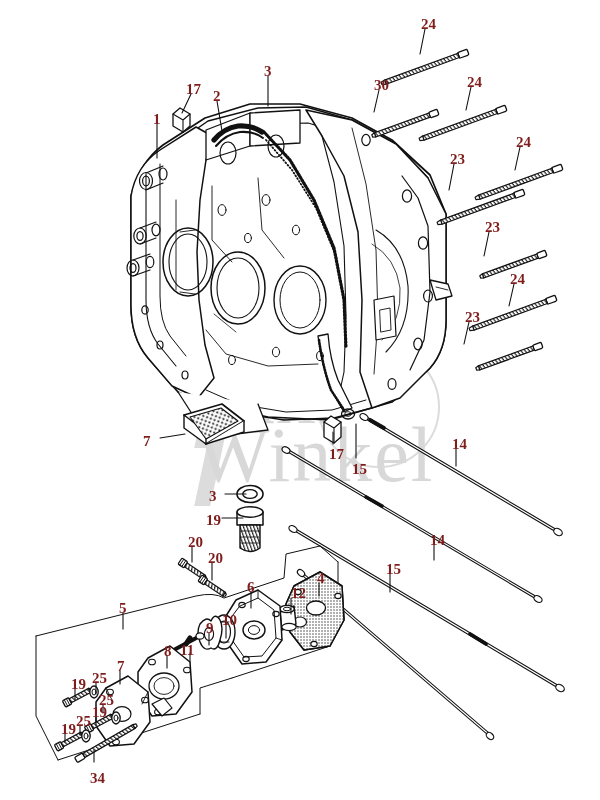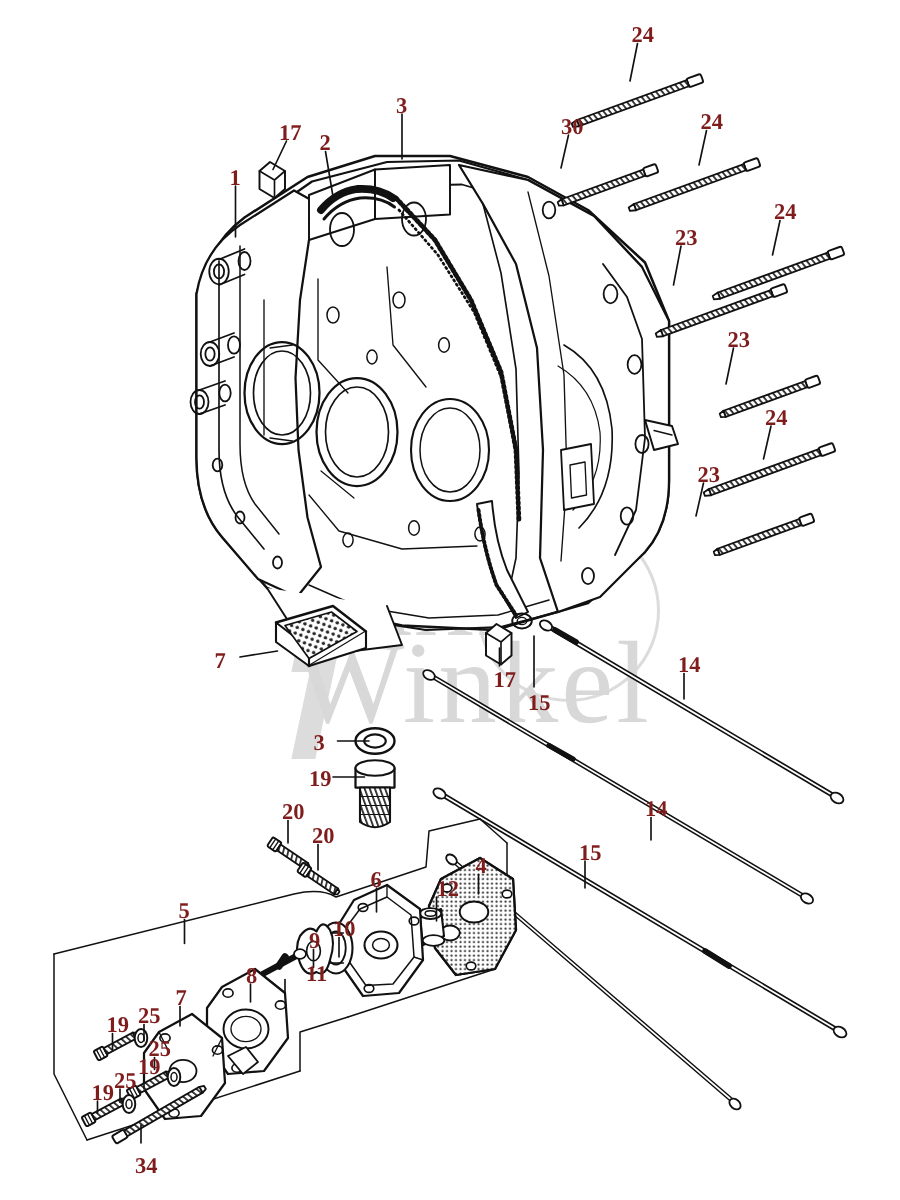--- a/index.html
+++ b/index.html
@@ -473,21 +473,21 @@
       <div class="callout" style="left: 209px; top: 489px;">3</div>
       <div class="callout" style="left: 206px; top: 513px;">19</div>
       <div class="callout" style="left: 188px; top: 535px;">20</div>
       <div class="callout" style="left: 208px; top: 551px;">20</div>
       <div class="callout" style="left: 119px; top: 601px;">5</div>
       <div class="callout" style="left: 247px; top: 580px;">6</div>
       <div class="callout" style="left: 291px; top: 586px;">12</div>
       <div class="callout" style="left: 317px; top: 571px;">4</div>
       <div class="callout" style="left: 222px; top: 613px;">10</div>
       <div class="callout" style="left: 206px; top: 621px;">9</div>
-      <div class="callout" style="left: 204px; top: 643px;">11</div>
+      <div class="callout" style="left: 180px; top: 643px;">11</div>
       <div class="callout" style="left: 164px; top: 644px;">8</div>
       <div class="callout" style="left: 117px; top: 659px;">7</div>
       <div class="callout" style="left: 92px; top: 671px;">25</div>
       <div class="callout" style="left: 71px; top: 677px;">19</div>
       <div class="callout" style="left: 99px; top: 693px;">25</div>
       <div class="callout" style="left: 92px; top: 705px;">19</div>
       <div class="callout" style="left: 76px; top: 714px;">25</div>
       <div class="callout" style="left: 61px; top: 722px;">19</div>
       <div class="callout" style="left: 90px; top: 771px;">34</div>
     </div>

